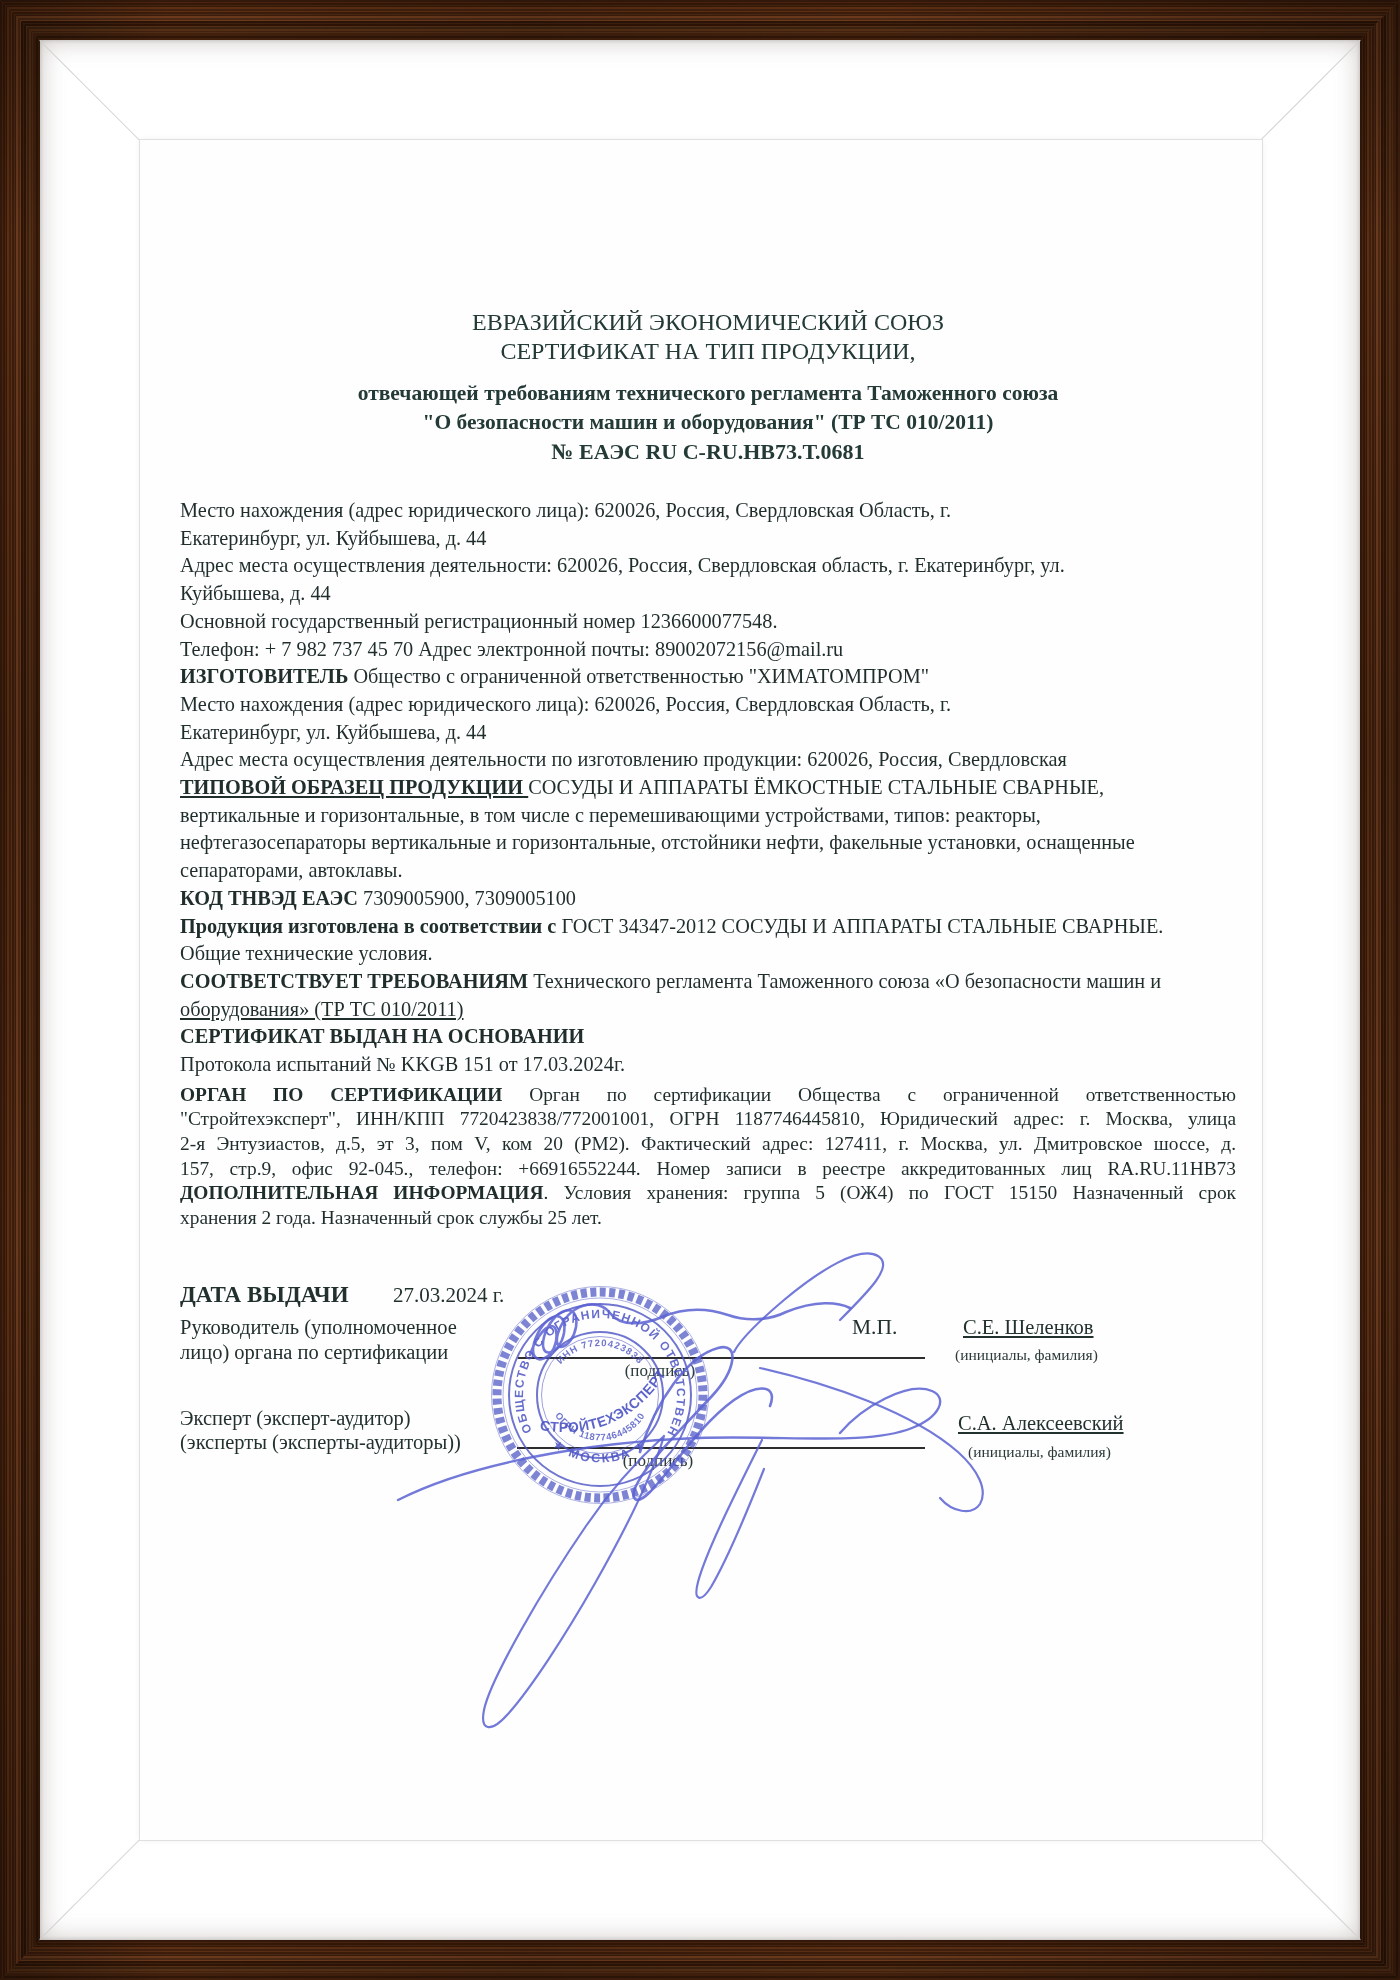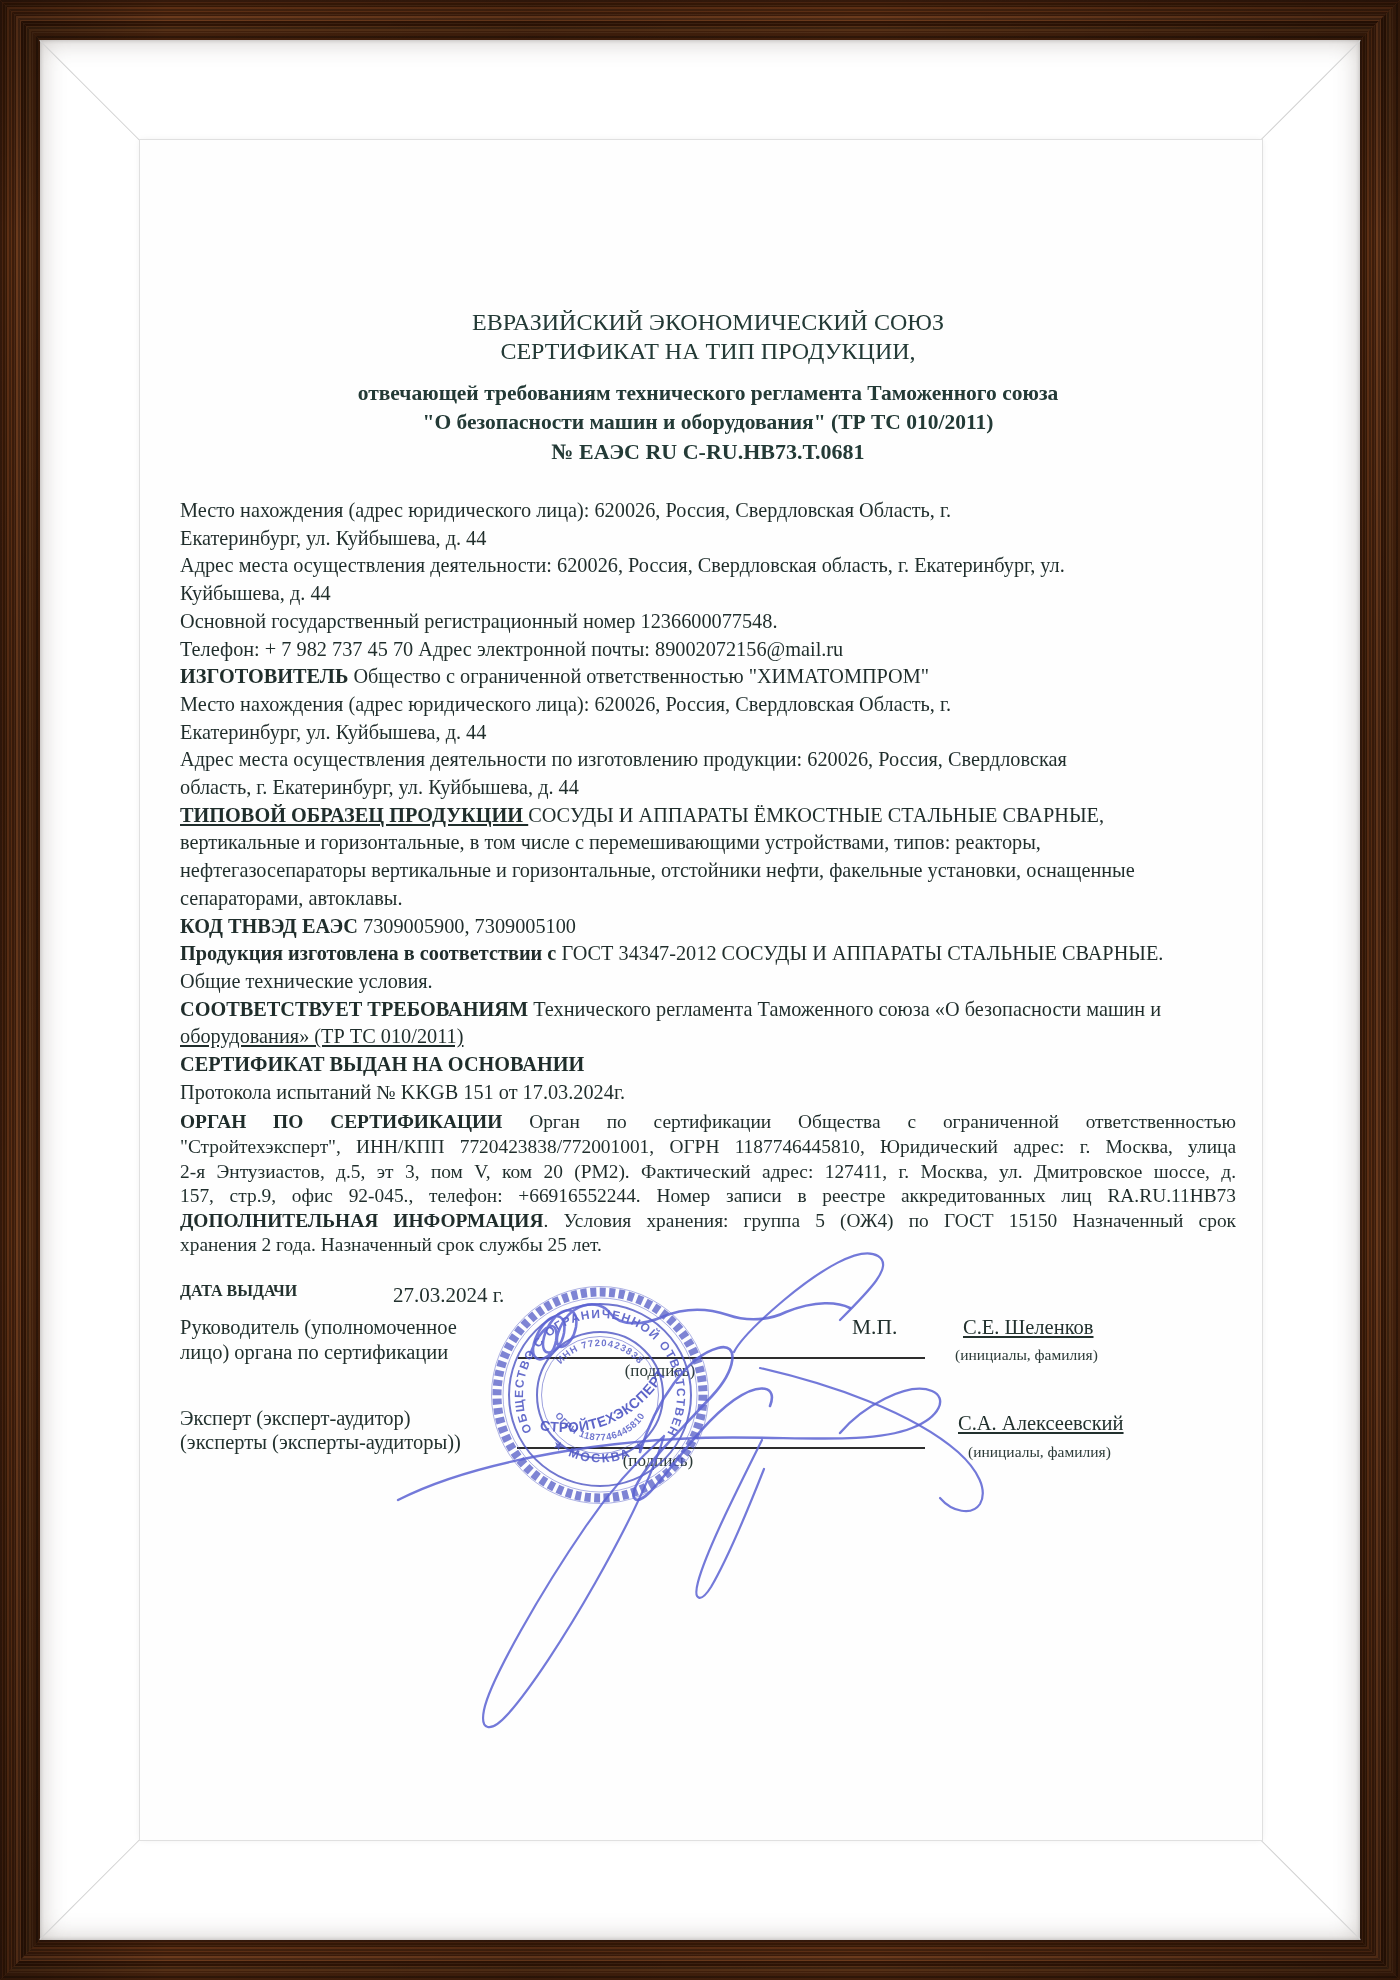--- a/index.html
+++ b/index.html
@@ -50,21 +50,21 @@
   .bline .u{text-decoration:underline;}
 
   .org-block{margin-top:4px;}
   .oline{font-size:19.4px;line-height:24.6px;text-align:justify;text-align-last:justify;}
   .oline.last{text-align-last:left;}
   .oline .b{font-weight:bold;}
 
   
   .sig{position:absolute;left:40px;top:1142px;width:1056px;height:430px;font-size:20.5px;color:#22312e;z-index:2;}
   .sig .abs{position:absolute;}
-  .datelabel{font-weight:bold;font-size:16px;}
+  .datelabel{font-weight:bold;font-size:23px;}
   .roleline{font-size:20.5px;line-height:25px;}
   .sigline{height:2px;background:#2d2d2d;}
   .smallcap{font-size:17px;color:#2c3b38;text-align:center;}
   .fio{font-size:20.5px;text-decoration:underline;}
   .fiocap{font-size:15.5px;color:#2c3b38;}
   .mp{font-size:21.5px;}
 
   
   .ink-overlay{position:absolute;left:0;top:0;width:1122px;height:1700px;z-index:5;pointer-events:none;}
   .stamp-ring{fill:none;stroke:#4c54c3;}
@@ -104,21 +104,20 @@
         <div class="bline"><span>Место нахождения (адрес юридического лица): 620026, Россия, Свердловская Область, г.</span></div>
         <div class="bline"><span>Екатеринбург, ул. Куйбышева, д. 44</span></div>
         <div class="bline"><span>Адрес места осуществления деятельности: 620026, Россия, Свердловская область, г. Екатеринбург, ул.</span></div>
         <div class="bline"><span>Куйбышева, д. 44</span></div>
         <div class="bline"><span>Основной государственный регистрационный номер 1236600077548.</span></div>
         <div class="bline"><span>Телефон: + 7 982 737 45 70 Адрес электронной почты: 89002072156@mail.ru</span></div>
         <div class="bline"><span class="b">ИЗГОТОВИТЕЛЬ </span><span>Общество с ограниченной ответственностью "ХИМАТОМПРОМ"</span></div>
         <div class="bline"><span>Место нахождения (адрес юридического лица): 620026, Россия, Свердловская Область, г.</span></div>
         <div class="bline"><span>Екатеринбург, ул. Куйбышева, д. 44</span></div>
         <div class="bline"><span>Адрес места осуществления деятельности по изготовлению продукции: 620026, Россия, Свердловская</span></div>
-        <div class="bline"><span>область, г. Екатеринбург, ул. Куйбышева, д. 44</span></div>
         <div class="bline"><span class="bu">ТИПОВОЙ ОБРАЗЕЦ ПРОДУКЦИИ </span><span>СОСУДЫ И АППАРАТЫ ЁМКОСТНЫЕ СТАЛЬНЫЕ СВАРНЫЕ,</span></div>
         <div class="bline"><span>вертикальные и горизонтальные, в том числе с перемешивающими устройствами, типов: реакторы,</span></div>
         <div class="bline"><span>нефтегазосепараторы вертикальные и горизонтальные, отстойники нефти, факельные установки, оснащенные</span></div>
         <div class="bline"><span>сепараторами, автоклавы.</span></div>
         <div class="bline"><span class="b">КОД ТНВЭД ЕАЭС </span><span>7309005900, 7309005100</span></div>
         <div class="bline"><span class="b">Продукция изготовлена в соответствии с </span><span>ГОСТ 34347-2012 СОСУДЫ И АППАРАТЫ СТАЛЬНЫЕ СВАРНЫЕ.</span></div>
         <div class="bline"><span>Общие технические условия.</span></div>
         <div class="bline"><span class="b">СООТВЕТСТВУЕТ ТРЕБОВАНИЯМ </span><span>Технического регламента Таможенного союза «О безопасности машин и</span></div>
         <div class="bline"><span class="u">оборудования» (ТР ТС 010/2011)</span></div>
         <div class="bline"><span class="b">СЕРТИФИКАТ ВЫДАН НА ОСНОВАНИИ</span></div>

